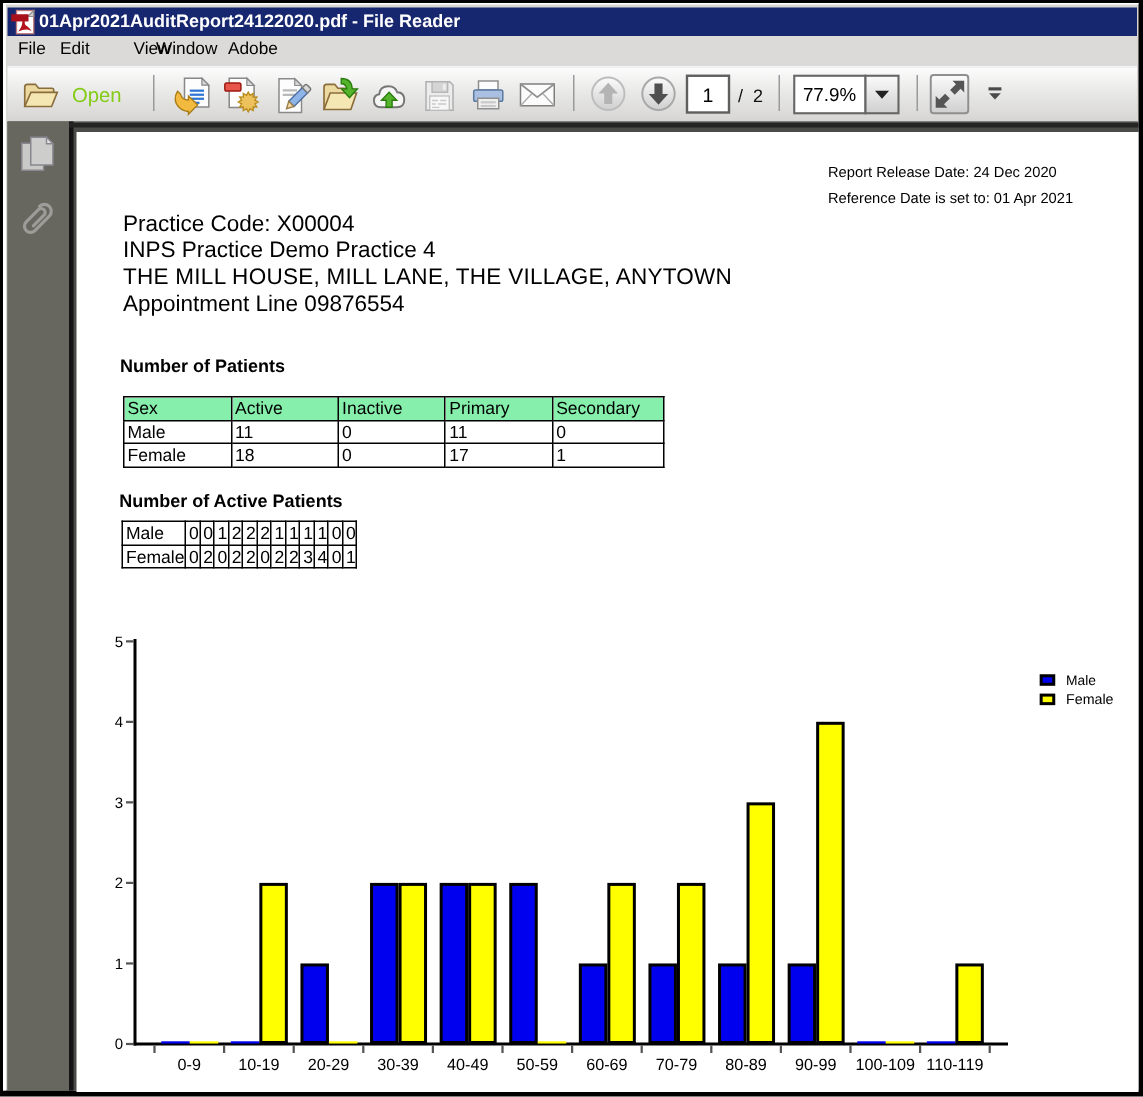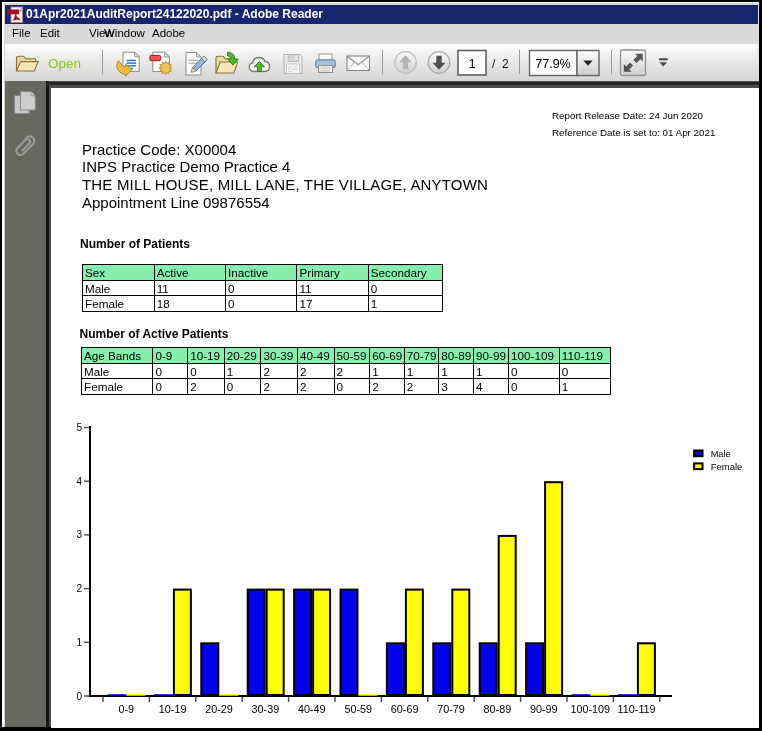--- a/index.html
+++ b/index.html
@@ -28,21 +28,21 @@
   .small{font-size:9.8px;}
   .bold{font-weight:bold;text-align:right;}
   table{border-collapse:collapse;font-size:11.7px;}
   td{border:1px solid #000;padding:0 0 0 2px;height:14.7px;overflow:hidden;white-space:nowrap;}
   .hdr td{background:#86efac;}
 </style>
 </head>
 <body>
 <div class="abs" id="frame"></div>
 <div class="abs" id="titlebar"></div>
-<div class="abs" id="titletxt">01Apr2021AuditReport24122020.pdf - Adobe Reader</div>
+<div class="abs" id="titletxt">01Apr2021AuditReport24122020.pdf - File Reader</div>
 <div class="abs" id="menubar"></div>
 <div class="abs menuitem" style="left:12px;">File</div>
 <div class="abs menuitem" style="left:40px;">Edit</div>
 <div class="abs menuitem" style="left:70px;margin-left:19px;">View</div>
 <div class="abs menuitem" style="left:104px;">Window</div>
 <div class="abs menuitem" style="left:152px;">Adobe</div>
 <div class="abs" id="toolbar"></div>
 <div class="abs" style="left:48px;top:56px;font-size:13.5px;font-weight:normal;color:#84cc16;">Open</div>
 <div class="abs tsep" style="left:102px;top:50px;"></div>
 <div class="abs tsep" style="left:382px;top:50px;"></div>
@@ -162,21 +162,21 @@
   <rect x="14.5" y="95.5" width="14.6" height="18" fill="#c9c9c7" stroke="#88878f" stroke-width="1"></rect>
   <path d="M20.5 91.5 L31 91.5 L35.3 95.8 L35.3 110 L20.5 110 Z" fill="#cdcdcb" stroke="#88878f" stroke-width="1"></path>
   <path d="M31 91.5 L31 95.8 L35.3 95.8 Z" fill="#e2e2e0" stroke="#88878f" stroke-width="0.9"></path>
  </g>
 
  <g transform="translate(24,144.5) rotate(45)" stroke="#9d9c98" stroke-width="2.1" fill="none" stroke-linecap="round">
   <path d="M -3.2 -6.5 A 4.6 4.6 0 0 1 6 -6.5 L 6 7 A 4.1 4.1 0 0 1 -2.2 7 L -2.2 -4.5 A 2.6 2.6 0 0 1 3 -4.5 L 3 5.5"></path>
  </g>
 </svg>
 
-<div class="abs doctxt small" style="left:552px;top:110.3px;">Report Release Date: 24 Jun 2020</div>
+<div class="abs doctxt small" style="left:552px;top:110.3px;">Report Release Date: 24 Dec 2020</div>
 <div class="abs doctxt small" style="left:552px;top:127.3px;">Reference Date is set to: 01 Apr 2021</div>
 <div class="abs doctxt" style="left:82px;top:140.8px;line-height:17.6px;">
 Practice Code: X00004<br>
 INPS Practice Demo Practice 4<br>
 <span style="letter-spacing:0.18px;">THE MILL HOUSE, MILL LANE, THE VILLAGE, ANYTOWN</span><br>
 Appointment Line 09876554
 </div>
 <div class="abs doctxt bold" style="left:80px;top:237.5px;font-size:12px;line-height:12px;">Number of Patients</div>
 <table class="abs" style="left:82px;top:264px;">
   <tbody>
@@ -199,35 +199,20 @@
         <td>18</td>
         <td>0</td>
         <td>17</td>
         <td>1</td>
       </tr>
 </tbody>
   </table>
 <div class="abs doctxt bold" style="left:79.5px;top:328px;font-size:12px;line-height:12px;">Number of Active Patients</div>
 <table class="abs" style="left:81px;top:347px;">
   <tbody>
-      <tr class="hdr">
-    <td style="width:68.4px;">Age Bands</td>
-        <td style="width:31.8px;">0-9</td>
-    <td style="width:33.6px;">10-19</td>
-        <td style="width:33.6px;">20-29</td>
-    <td style="width:33.6px;">30-39</td>
-        <td style="width:33.6px;">40-49</td>
-    <td style="width:32.7px;">50-59</td>
-        <td style="width:31.4px;">60-69</td>
-    <td style="width:31.7px;">70-79</td>
-        <td style="width:31.7px;">80-89</td>
-    <td style="width:32.1px;">90-99</td>
-        <td style="width:47.7px;">100-109</td>
-    <td style="width:47.9px;">110-119</td>
-  </tr>
   <tr>
         <td>Male</td>
         <td>0</td>
         <td>0</td>
         <td>1</td>
         <td>2</td>
         <td>2</td>
         <td>2</td>
         <td>1</td>
         <td>1</td>

